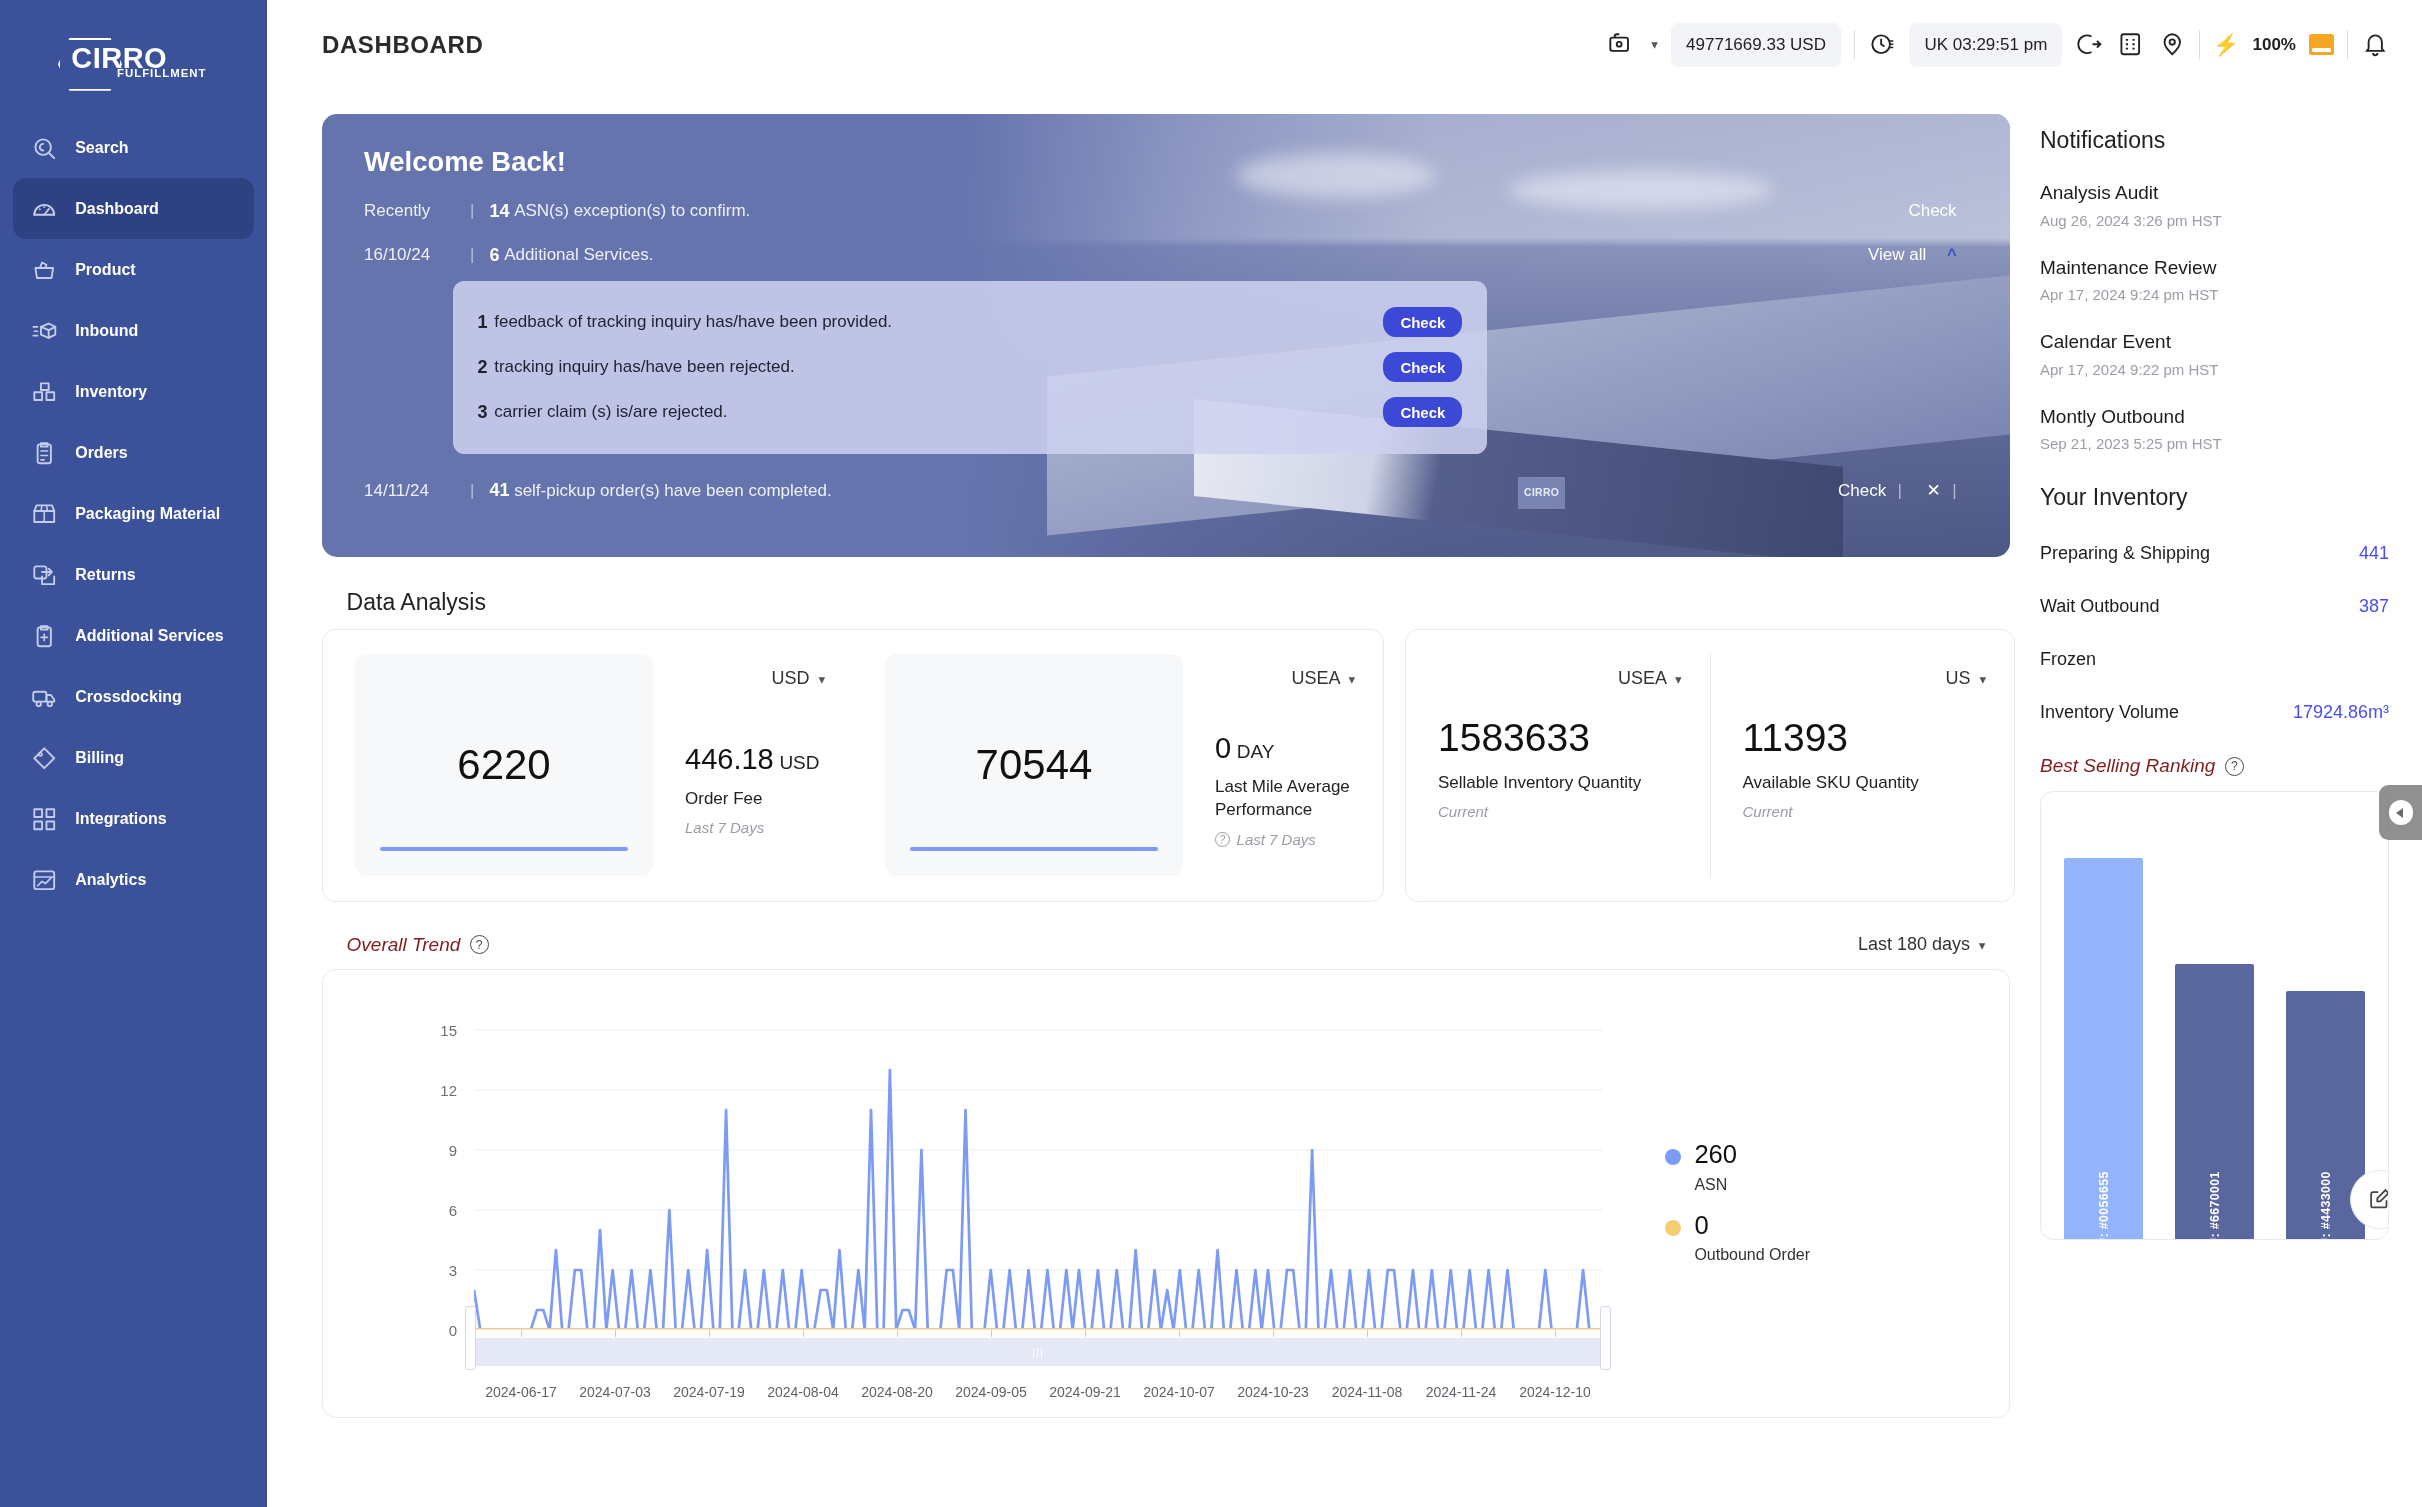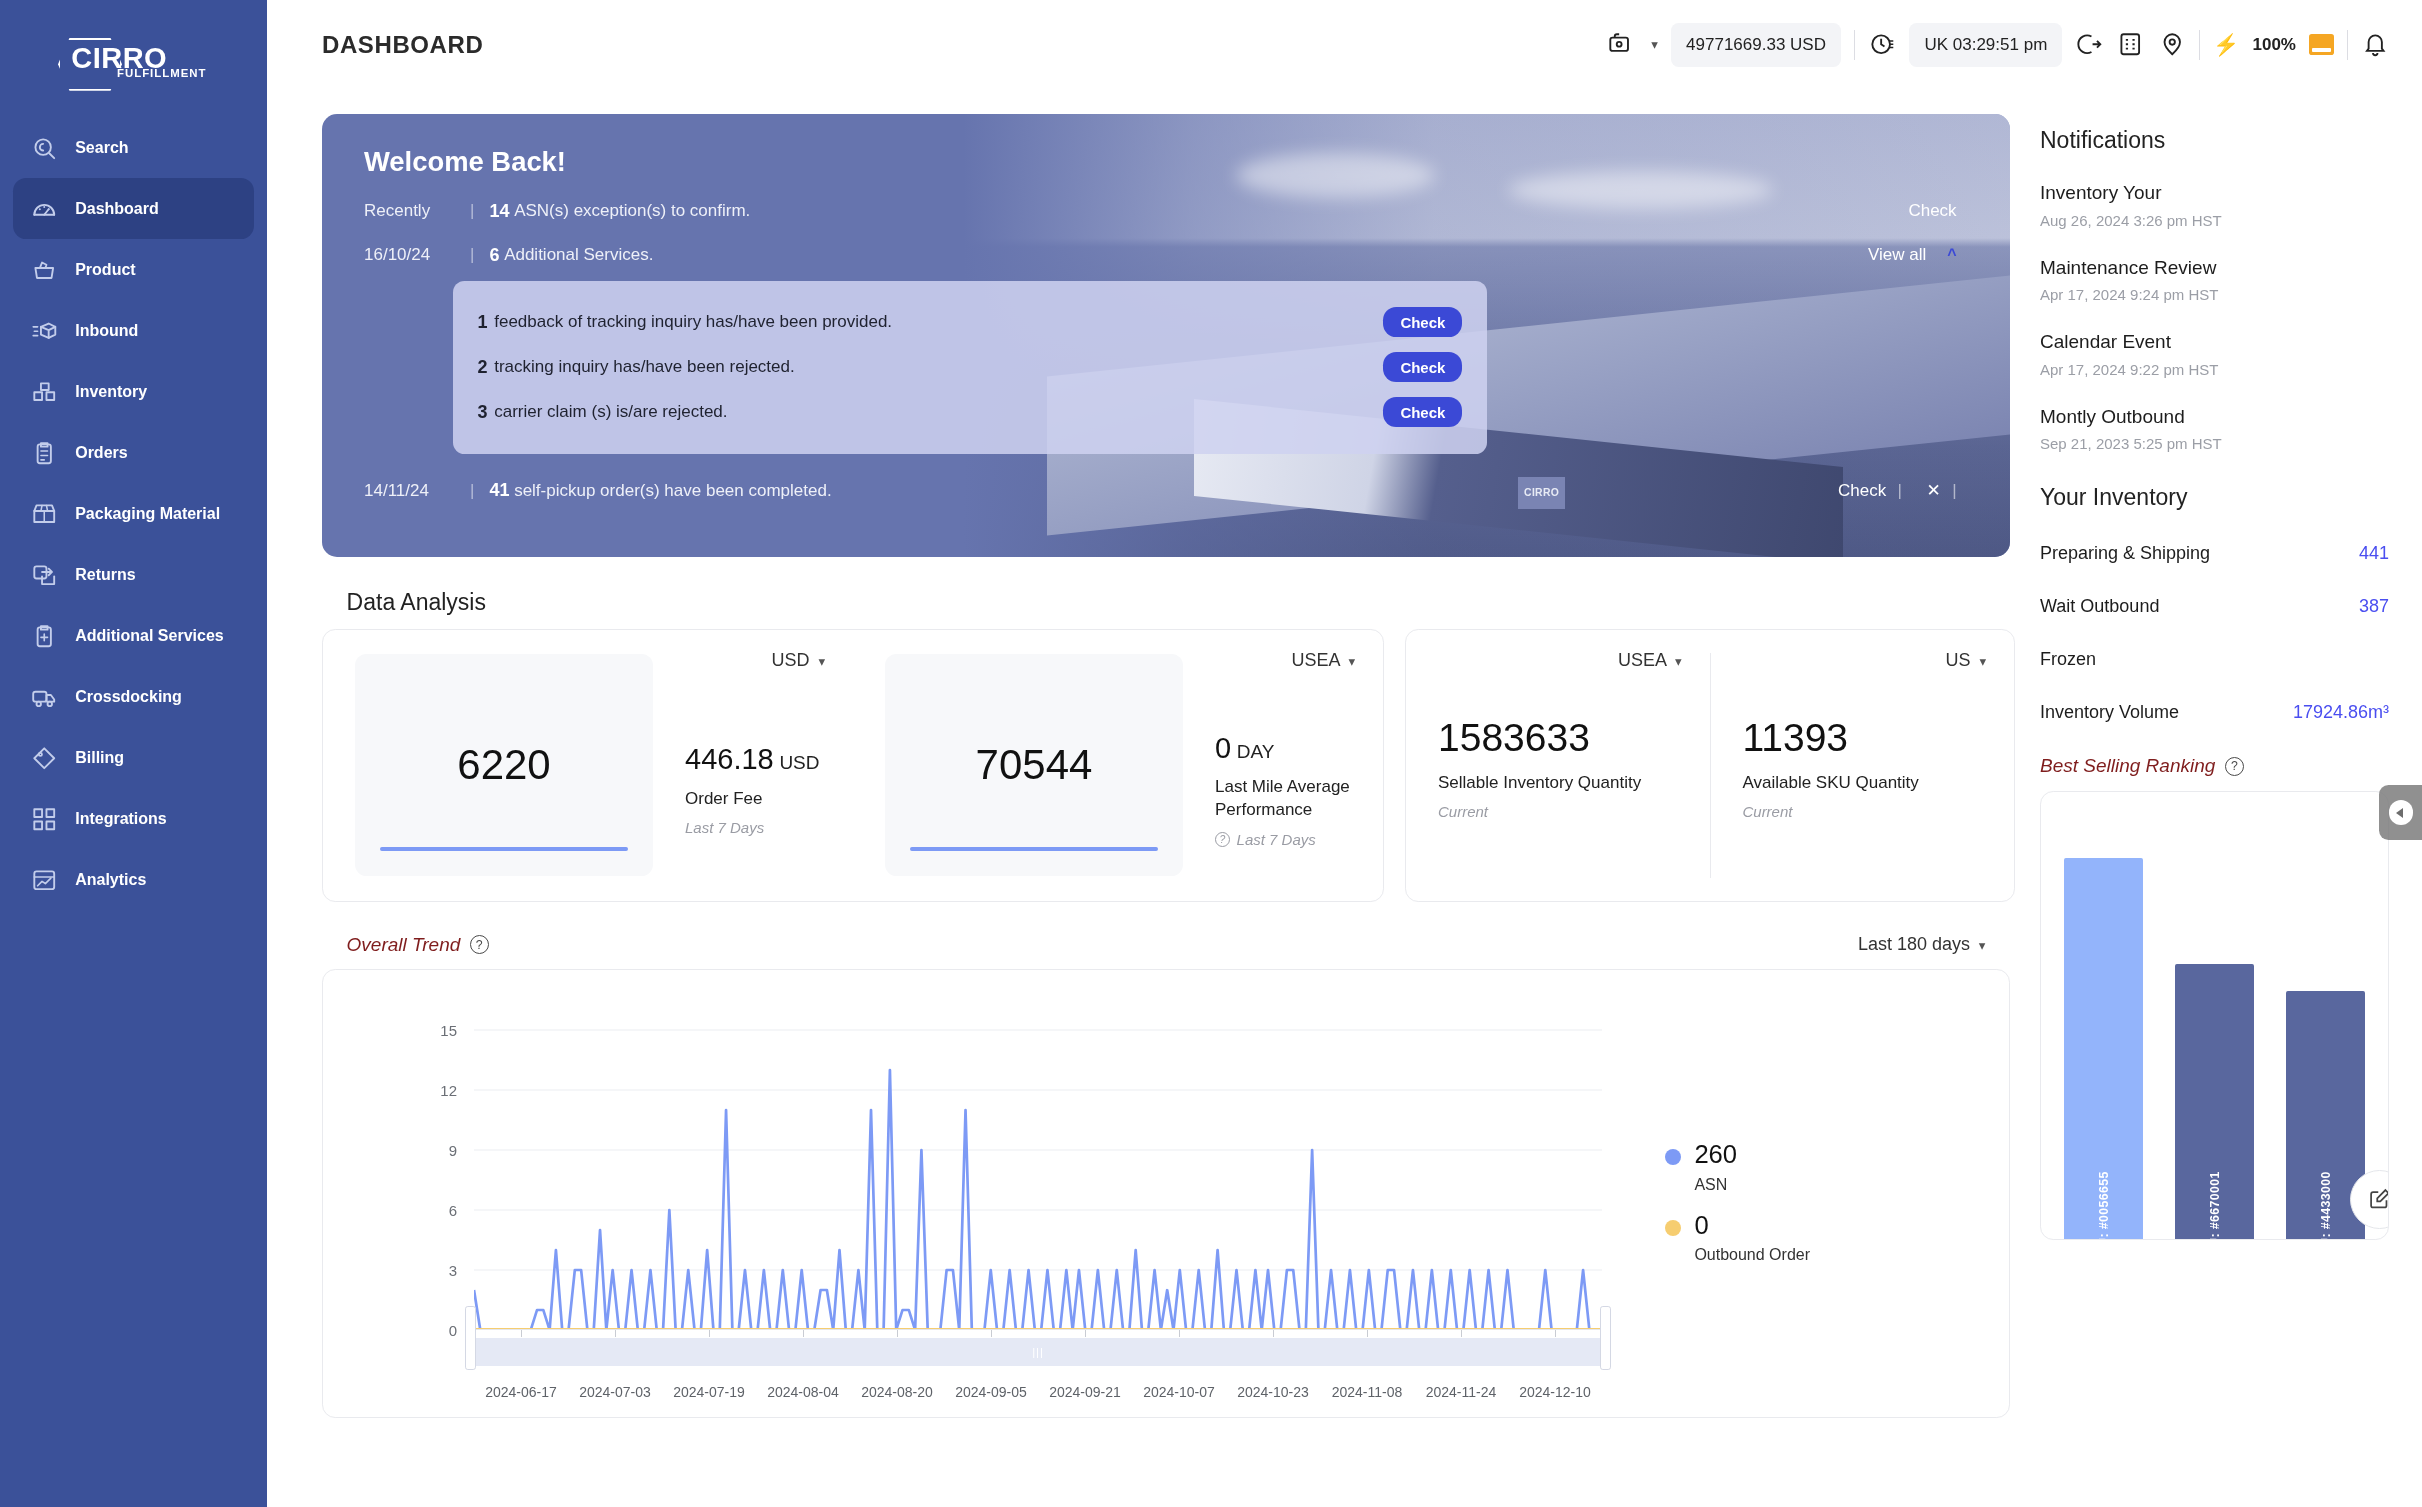--- a/index.html
+++ b/index.html
@@ -158,21 +158,21 @@
     flex: 0 0 298px; margin: 24.6px 0 24.6px 32px;
     background:#f7f8fa; border-radius: 11.4px;
     display:flex; align-items:center; justify-content:center; position: relative;
   }
   .kpi-tile .big { font-size: 42px; color:#111; }
   .kpi-tile .underline {
     position:absolute; bottom: 25.6px; left: 24.6px; right: 24.6px; height: 3.8px;
     background: #7d9af5; border-radius: 1.9px;
   }
   .kpi-info { flex: 1 1 auto; padding: 24.6px 28px 0 32px; position: relative; display:flex; flex-direction:column; }
-  .kpi-region { position:absolute; top: 20px; right: 28px; font-size: 18px; color:#333; cursor:pointer; }
+  .kpi-region { position:absolute; top: 38px; right: 28px; font-size: 18px; color:#333; cursor:pointer; }
   .kpi-body { margin-top: auto; margin-bottom: auto; padding-top: 24.6px; }
   .kpi-val { font-size: 29px; color:#111; }
   .kpi-val .unit { font-size: 19px; color:#222; margin-left: 5.7px; }
   .kpi-lbl { font-size: 17px; color:#222; margin-top: 11.4px; line-height: 1.35; }
   .kpi-sub { font-size: 15px; color:#9a9ca4; margin-top: 8.5px; display:flex; align-items:center; gap:6.6px;font-style:italic; }
   .qmark-sm { width:15px; height:15px; border:1.3px solid #9a9ca4; border-radius:50%; font-size:10.4px; display:inline-flex; align-items:center; justify-content:center; }
   .kpi-divider { width:0.9px; background:#e9eaee; margin: 23px 0; }
 
   .kpi-plain { flex: 1 1 50%; padding: 24.6px 28px 0 32px; position:relative; display:flex; flex-direction:column; }
   .kpi-plain .kpi-body { margin-top: 62px; margin-bottom:auto; padding-top:0; }
@@ -612,21 +612,21 @@
               </div>
             </div>
         </div>
 
       </div>
 
       <div class="col-right">
         <div class="notif-title">Notifications</div>
         <div id="notiflist">
             <div class="notif-item">
-              <div class="notif-name">Inventory Your</div>
+              <div class="notif-name">Analysis Audit</div>
               <div class="notif-time">Aug 26, 2024 3:26 pm HST</div>
             </div>
             <div class="notif-item">
               <div class="notif-name">Maintenance Review</div>
               <div class="notif-time">Apr 17, 2024 9:24 pm HST</div>
             </div>
             <div class="notif-item">
               <div class="notif-name">Calendar Event</div>
               <div class="notif-time">Apr 17, 2024 9:22 pm HST</div>
             </div>

